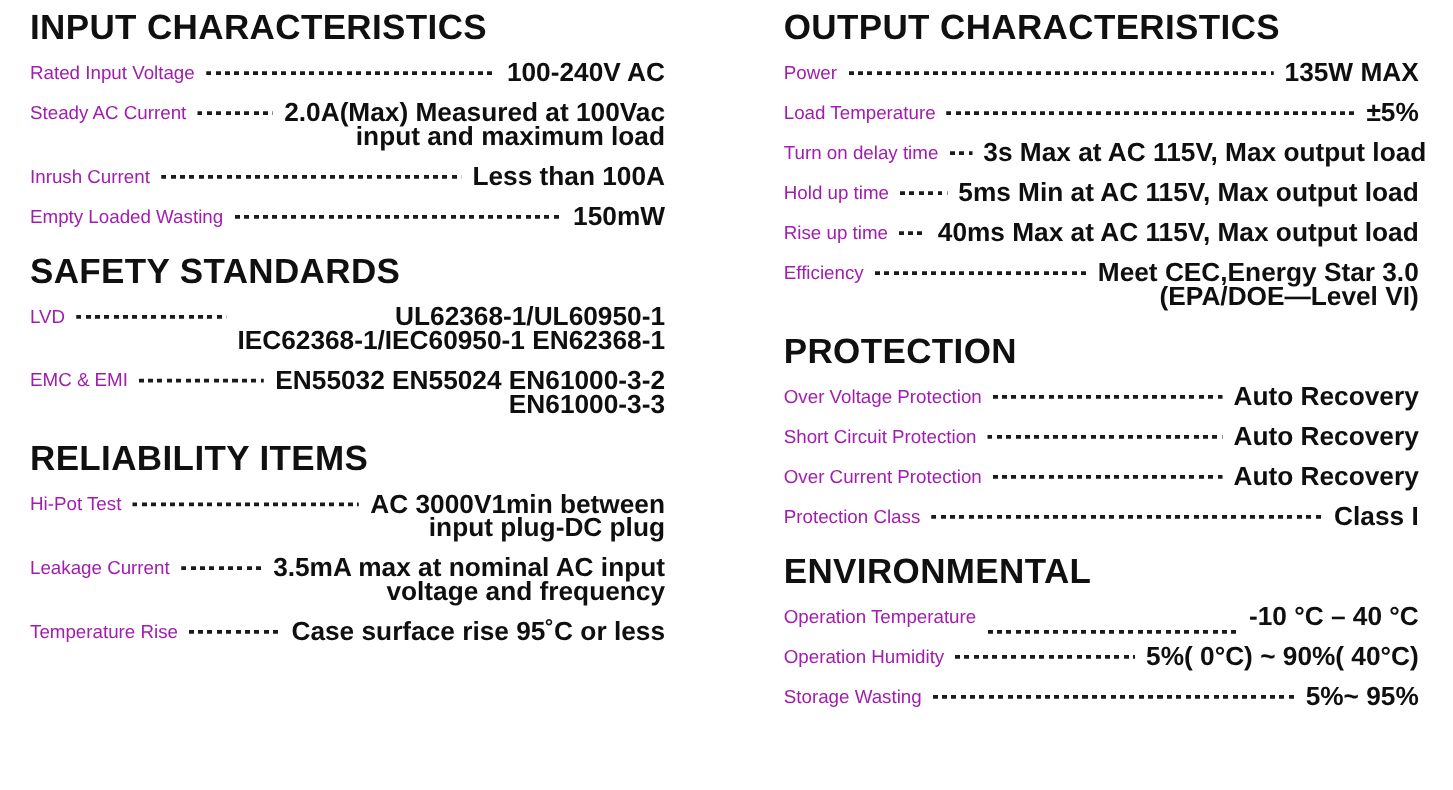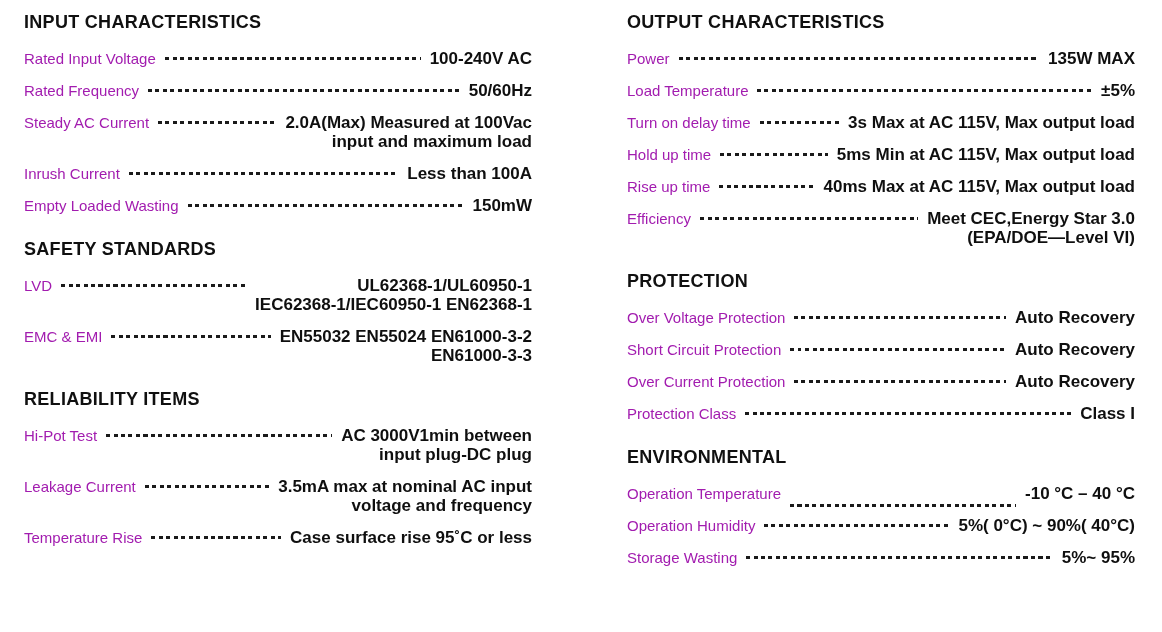--- a/index.html
+++ b/index.html
@@ -21,21 +21,21 @@
     height: 100%;
     padding: 10px 27px 0 24px;
     display: grid;
     grid-template-columns: 1fr 1fr;
     column-gap: 95px;
     align-content: start;
   }
   .col { min-width: 0; }
   .spec-section { margin-bottom: 22px; }
   .section-title {
-    font-size: 18px;
+    font-size: 28px;
     line-height: 24px;
     font-weight: 700;
     letter-spacing: 0.3px;
     color: #101010;
     margin: 0 0 15px 0;
   }
   .spec-row {
     display: flex;
     align-items: flex-start;
     margin-bottom: 13px;
@@ -58,45 +58,40 @@
     background-position: 0 8px;
   }
   .leader.low {
     position: relative;
     top: 12px;
   }
   .spec-value {
     flex: 0 0 auto;
     max-width: 100%;
     font-weight: 700;
-    font-size: 17px;
+    font-size: 21px;
     color: #0f0f0f;
     text-align: right;
     white-space: pre-line;
   }
 </style>
 </head>
 <body>
 
 <div class="page">
   <div class="col">
   <section class="spec-section">
     <h2 class="section-title">INPUT CHARACTERISTICS</h2>
     <div class="rows">
   <div class="spec-row">
     <span class="spec-label">Rated Input Voltage</span>
     <span class="leader"></span>
     <span class="spec-value">100-240V AC</span>
   </div>
 
-  <div class="spec-row">
-    <span class="spec-label">Rated Frequency</span>
-    <span class="leader"></span>
-    <span class="spec-value">50/60Hz</span>
-  </div>
 
   <div class="spec-row">
     <span class="spec-label">Steady AC Current</span>
     <span class="leader"></span>
     <span class="spec-value">2.0A(Max) Measured at 100Vac
 input and maximum load</span>
   </div>
 
   <div class="spec-row">
     <span class="spec-label">Inrush Current</span>

